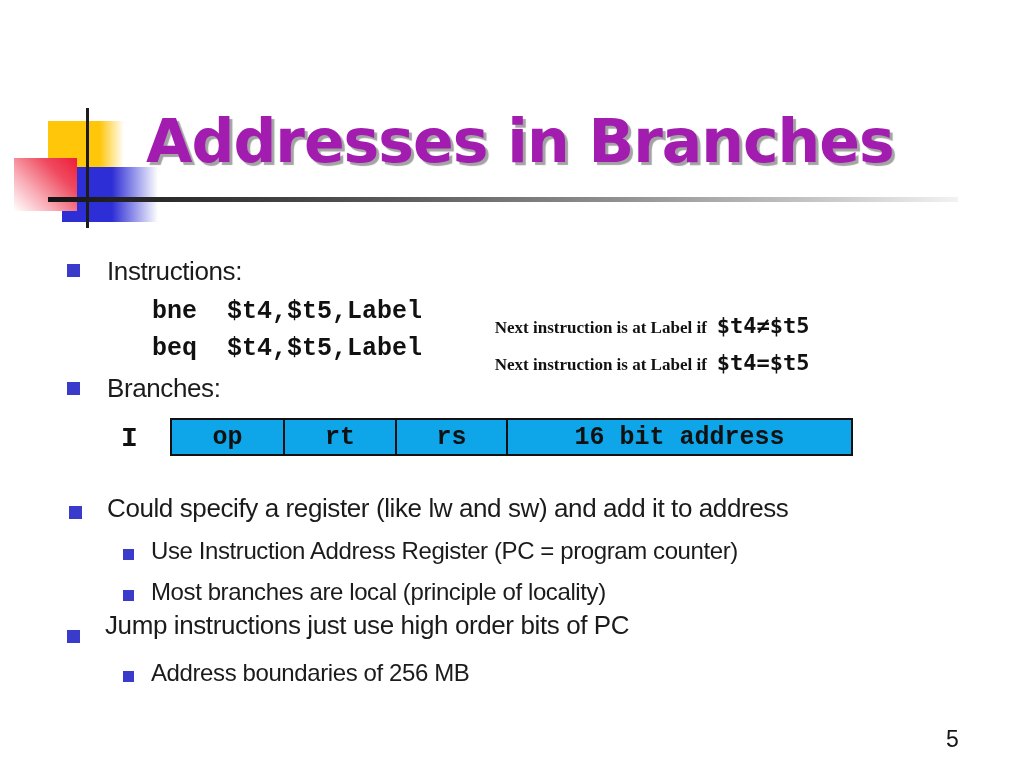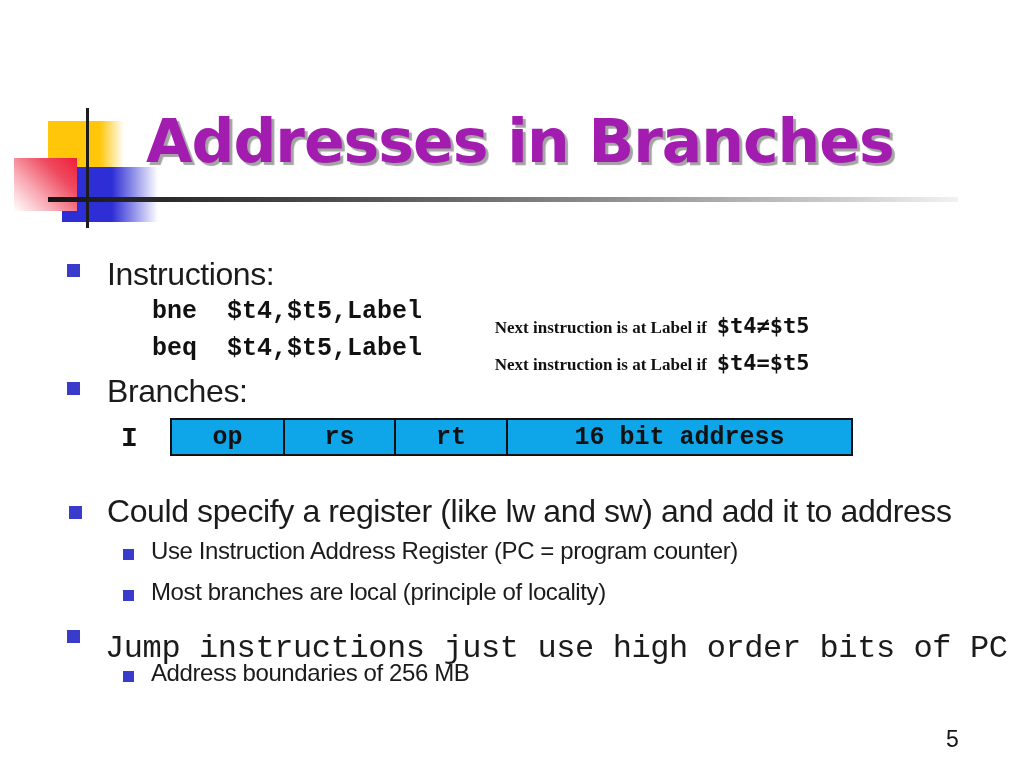--- a/index.html
+++ b/index.html
@@ -19,21 +19,21 @@
   .h-rule{position:absolute;left:48px;top:197px;width:910px;height:5px;z-index:4;
     background:linear-gradient(to right,#141414 0%,#4a4a4a 30%,#8f8f8f 62%,#cfcfcf 88%,#f2f2f2 100%);}
   .title{
     position:absolute;left:146px;top:106px;z-index:5;
     font-family:"DejaVu Sans",sans-serif;font-weight:bold;font-size:60px;letter-spacing:-1px;
     color:#a21caf;text-shadow:3px 3px 1px #a3a3a3;white-space:nowrap;
   }
   
   .bullet{position:absolute;width:13px;height:13px;background:#3a3acb;}
   .bullet.small{width:11px;height:11px;}
-  .t{position:absolute;font-size:32px;letter-spacing:-0.4px;white-space:nowrap;color:#1b1b1b;}
+  .t{position:absolute;font-size:26px;letter-spacing:-0.4px;white-space:nowrap;color:#1b1b1b;}
   .t.sub{font-size:24px;}
   .code{position:absolute;font-family:"Liberation Mono",monospace;font-weight:bold;
     font-size:25px;color:#111;white-space:pre;}
   .comment{position:absolute;white-space:pre;}
   .comment .serif{font-family:"Liberation Serif",serif;font-weight:bold;font-size:17px;color:#111;}
   .comment .mono{font-family:"DejaVu Sans Mono",monospace;font-weight:bold;font-size:22px;color:#111;margin-left:10px;}
   
   .fmt-label{position:absolute;left:121px;top:423px;font-family:"Liberation Mono",monospace;
     font-weight:bold;font-size:28px;color:#111;}
   .fmt-table{position:absolute;left:170px;top:418px;width:683px;height:38px;
@@ -69,35 +69,35 @@
   <div class="comment" style="left:477px;top:332px;">
     <span class="serif">Next instruction is at Label if</span><span class="mono">$t4=$t5</span>
   </div>
 
   <div class="bullet" style="left:67px;top:382px;"></div>
   <div class="t" style="left:107px;top:373px;">Branches:</div>
 
   <div class="fmt-label">I</div>
   <div class="fmt-table">
     <div class="fmt-cell fmt-c0">op</div>
+    <div class="fmt-cell fmt-c2">rt</div>
     <div class="fmt-cell fmt-c1">rs</div>
-    <div class="fmt-cell fmt-c2">rt</div>
     <div class="fmt-cell fmt-c3">16 bit address</div>
   </div>
 
   <div class="bullet" style="left:69px;top:506px;"></div>
   <div class="t" style="left:107px;top:493px;">Could specify a register (like lw and sw) and add it to address</div>
 
   <div class="bullet small" style="left:123px;top:549px;"></div>
   <div class="t sub" style="left:151px;top:537px;">Use Instruction Address Register (PC = program counter)</div>
 
   <div class="bullet small" style="left:123px;top:590px;"></div>
   <div class="t sub" style="left:151px;top:578px;">Most branches are local (principle of locality)</div>
 
   <div class="bullet" style="left:67px;top:630px;"></div>
-  <div class="t" style="left:105px;top:630px;font-family:Liberation Mono, monospace;">Jump instructions just use high order bits of PC</div>
+  <div class="t" style="left:105px;top:610px;">Jump instructions just use high order bits of PC</div>
 
   <div class="bullet small" style="left:123px;top:671px;"></div>
   <div class="t sub" style="left:151px;top:659px;">Address boundaries of 256 MB</div>
 
   <div class="page-num">5</div>
 
 </div>
 
 </body></html>

